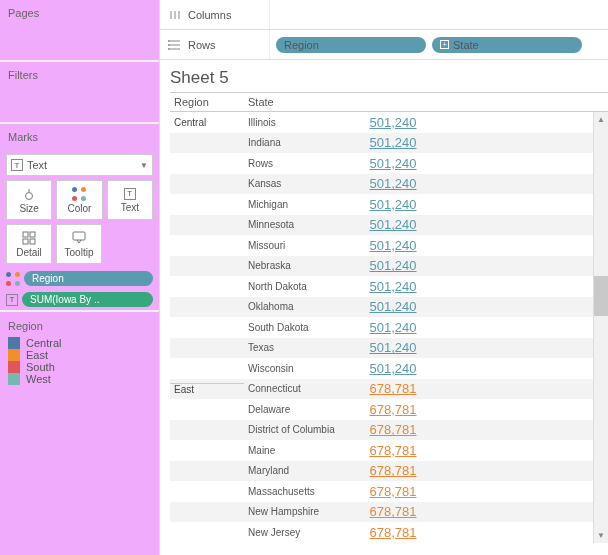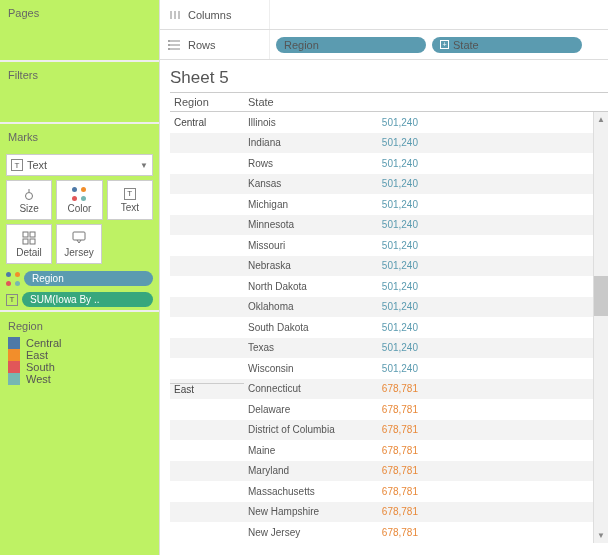--- a/index.html
+++ b/index.html
@@ -1,18 +1,18 @@
 <!DOCTYPE html>
 <html><head>
 <meta charset="utf-8">
 <style>
 * { margin:0; padding:0; box-sizing:border-box; font-family:Arial,Helvetica,sans-serif; font-size:11px; color:#555; }
 body { background:#fff; width:608px; height:555px; overflow:hidden; }
 .app { display:flex; height:555px; }
-.left { width:160px; border-right:1px solid #ddd; background:#bef264; display:flex; flex-direction:column; }
+.left { width:160px; border-right:1px solid #ddd; background:#f0abfc; display:flex; flex-direction:column; }
 .right { flex:1; display:flex; flex-direction:column; }
 .panel { border-bottom:2px solid #eee; }
 .panel-hd { padding:7px 8px; color:#666; }
 .pages .body, .filters .body { height:34px; }
 .marks-sel { display:flex; align-items:center; margin:4px 6px; border:1px solid #ccc; padding:2px 4px; height:22px; background:#fff; }
 .marks-sel .txt { flex:1; }
 .tri { font-size:8px; color:#777; }
 .btnrow { display:flex; gap:4px; padding:0 6px 4px 6px; }
 .mk { border:1px solid #ccc; flex:1; height:40px; display:flex; flex-direction:column; align-items:center; justify-content:center; gap:2px; background:#fff; }
 .mk-l { font-size:10px; }
@@ -37,21 +37,21 @@
 .title { font-size:17px; font-weight:300; color:#555; margin-bottom:4px; }
 .thead { display:flex; border-top:1px solid #ccc; border-bottom:1px solid #ccc; font-size:10px; }
 .th1 { width:74px; padding:3px 4px; }
 .th2 { width:120px; padding:3px 4px; }
 .tbodyw { display:flex; }
 .tbody { flex:1; }
 .tr { display:flex; height:20.5px; align-items:center; }
 .tr.alt { background:#f3f3f3; }
 .c1 { width:74px; padding:0 4px; font-size:10px; color:#444; }
 .c2 { width:120px; padding:0 4px; font-size:10px; color:#555; }
-.c3 { width:58px; text-align:right; padding:0 4px; font-size:10px; }
+.c3 { width:58px; text-align:center; padding:0 4px; font-size:13px;text-decoration:underline; }
 .scroll { width:15px; border-left:1px solid #ddd; background:#f1f1f1; display:flex; flex-direction:column; align-items:center; }
 .sbtn { height:14px; font-size:8px; color:#888; display:flex; align-items:center; justify-content:center; width:100%; }
 .strack { flex:1; position:relative; width:100%; }
 .sthumb { position:absolute; top:150px; width:100%; height:40px; background:#c9c9c9; }
 .rborder { border-top:1px solid #ccc; }
 svg { display:block; }
 .boxicon { border:1px solid #888; width:9px; height:9px; font-size:7px; display:flex; align-items:center; justify-content:center; }
 </style>
 </head>
 <body>
@@ -103,21 +103,21 @@
               <rect x="1" y="8" width="5" height="5" fill="none" stroke="#777"></rect>
               <rect x="8" y="8" width="5" height="5" fill="none" stroke="#777"></rect>
             </svg>
           <span class="mk-l">Detail</span>
         </div>
         <div class="mk" style="flex:0 0 46px">
           <svg width="14" height="14">
               <rect x="1" y="1" width="12" height="8" rx="1" fill="none" stroke="#777"></rect>
               <path d="M5 9 L7 12 L9 9" fill="none" stroke="#777"></path>
             </svg>
-          <span class="mk-l">Jersey</span>
+          <span class="mk-l">Tooltip</span>
         </div>
         <div style="flex:1"></div>
       </div>
       <div class="pillrow">
         <span class="dots">
             <i class="d1"></i>
             <i class="d2"></i>
             <i class="d3"></i>
             <i class="d4"></i>
           </span>

